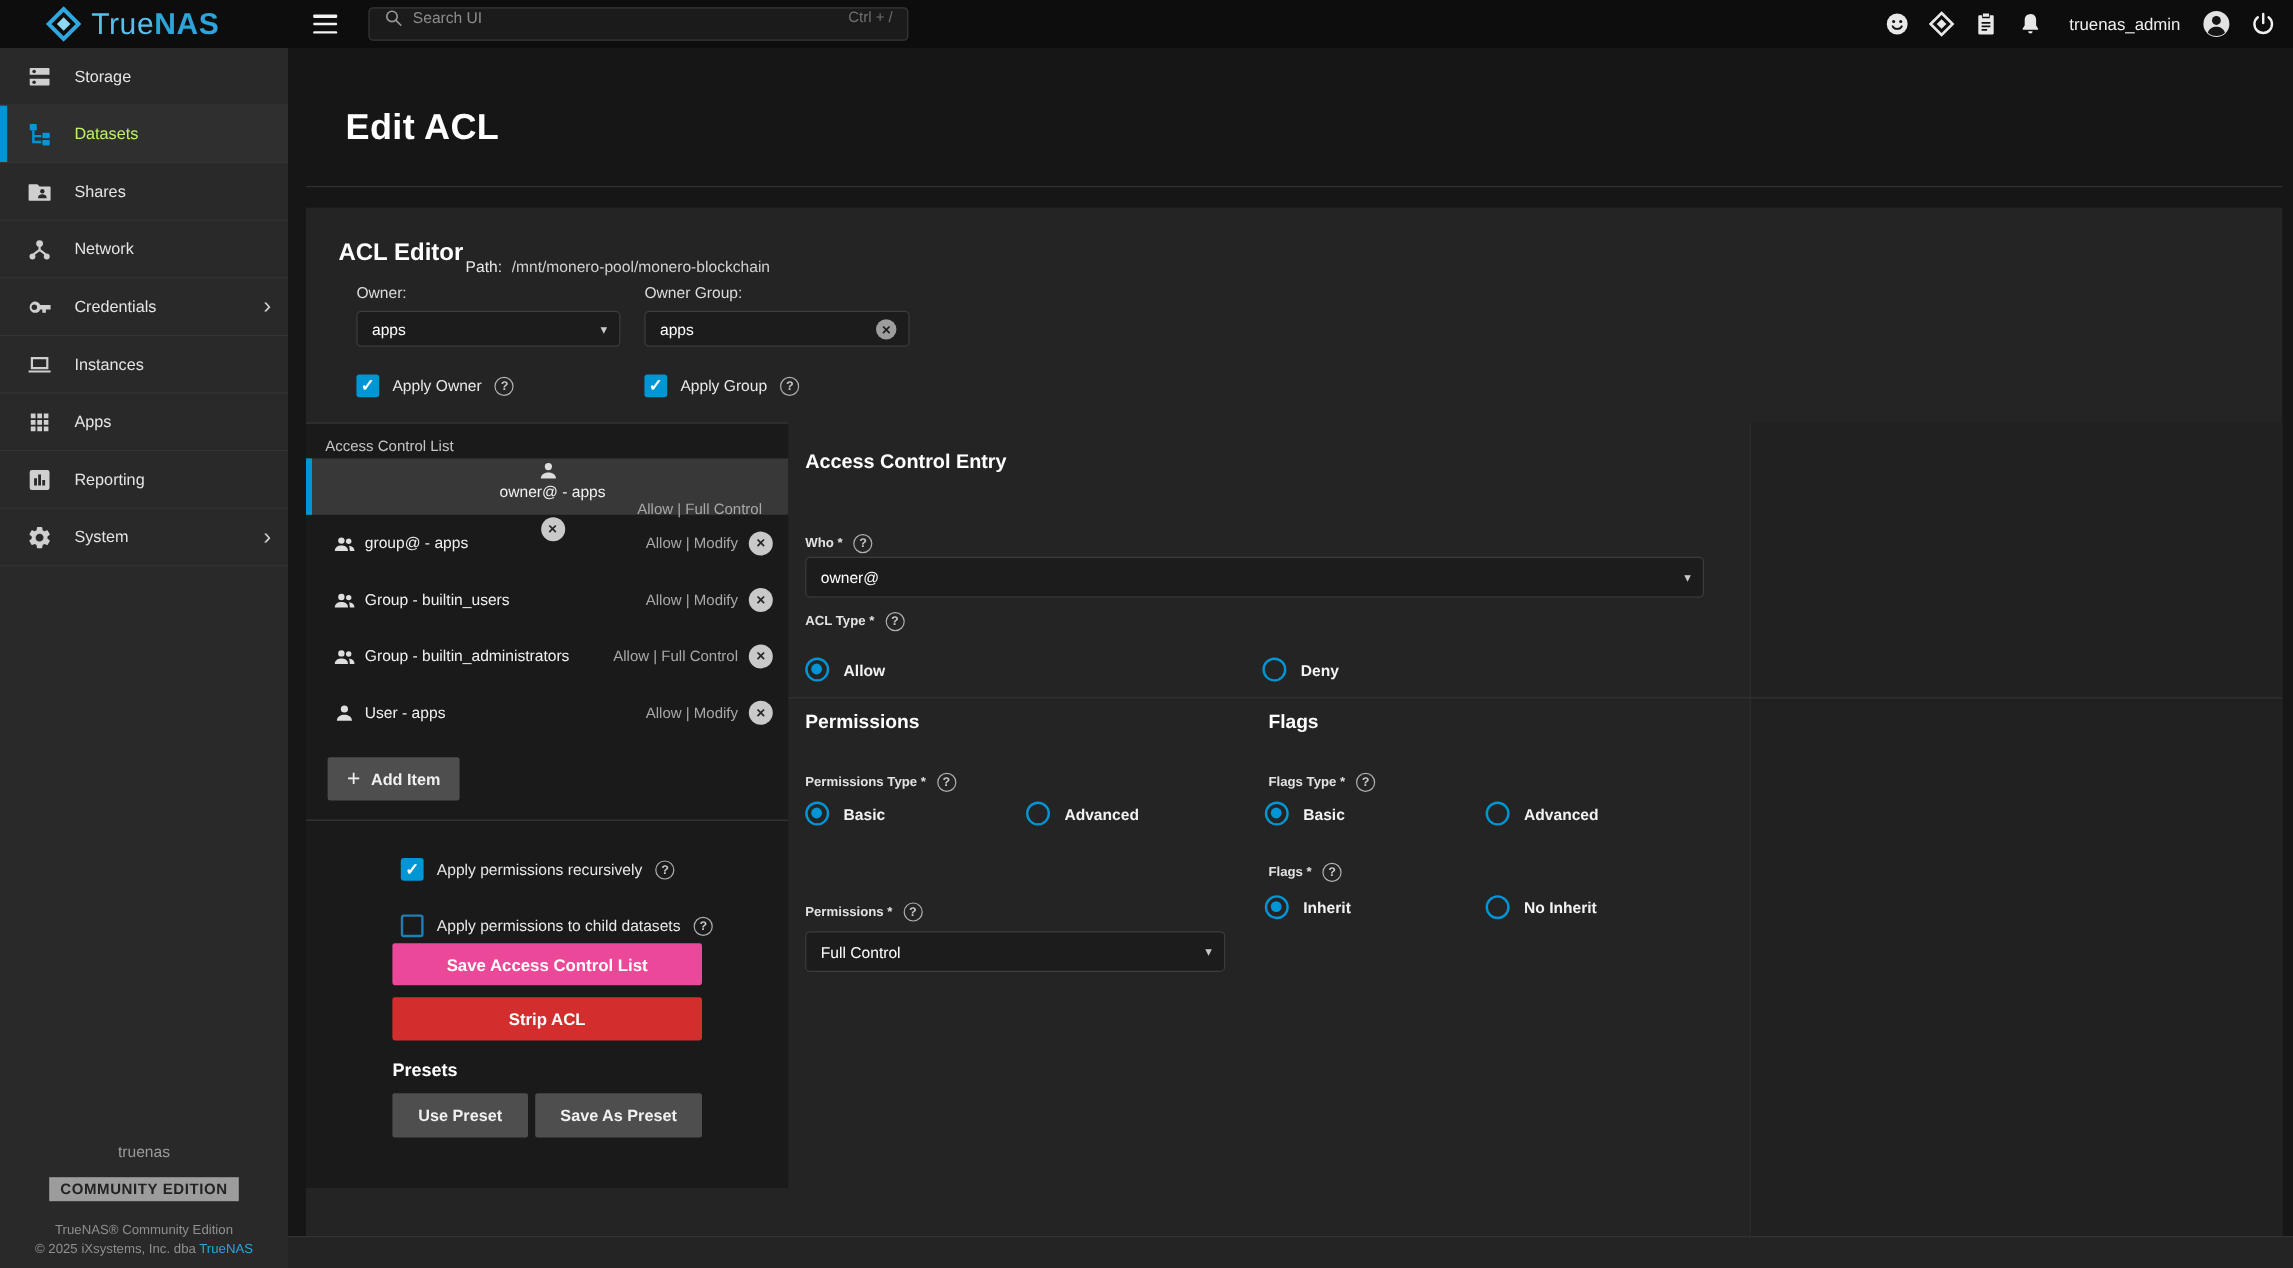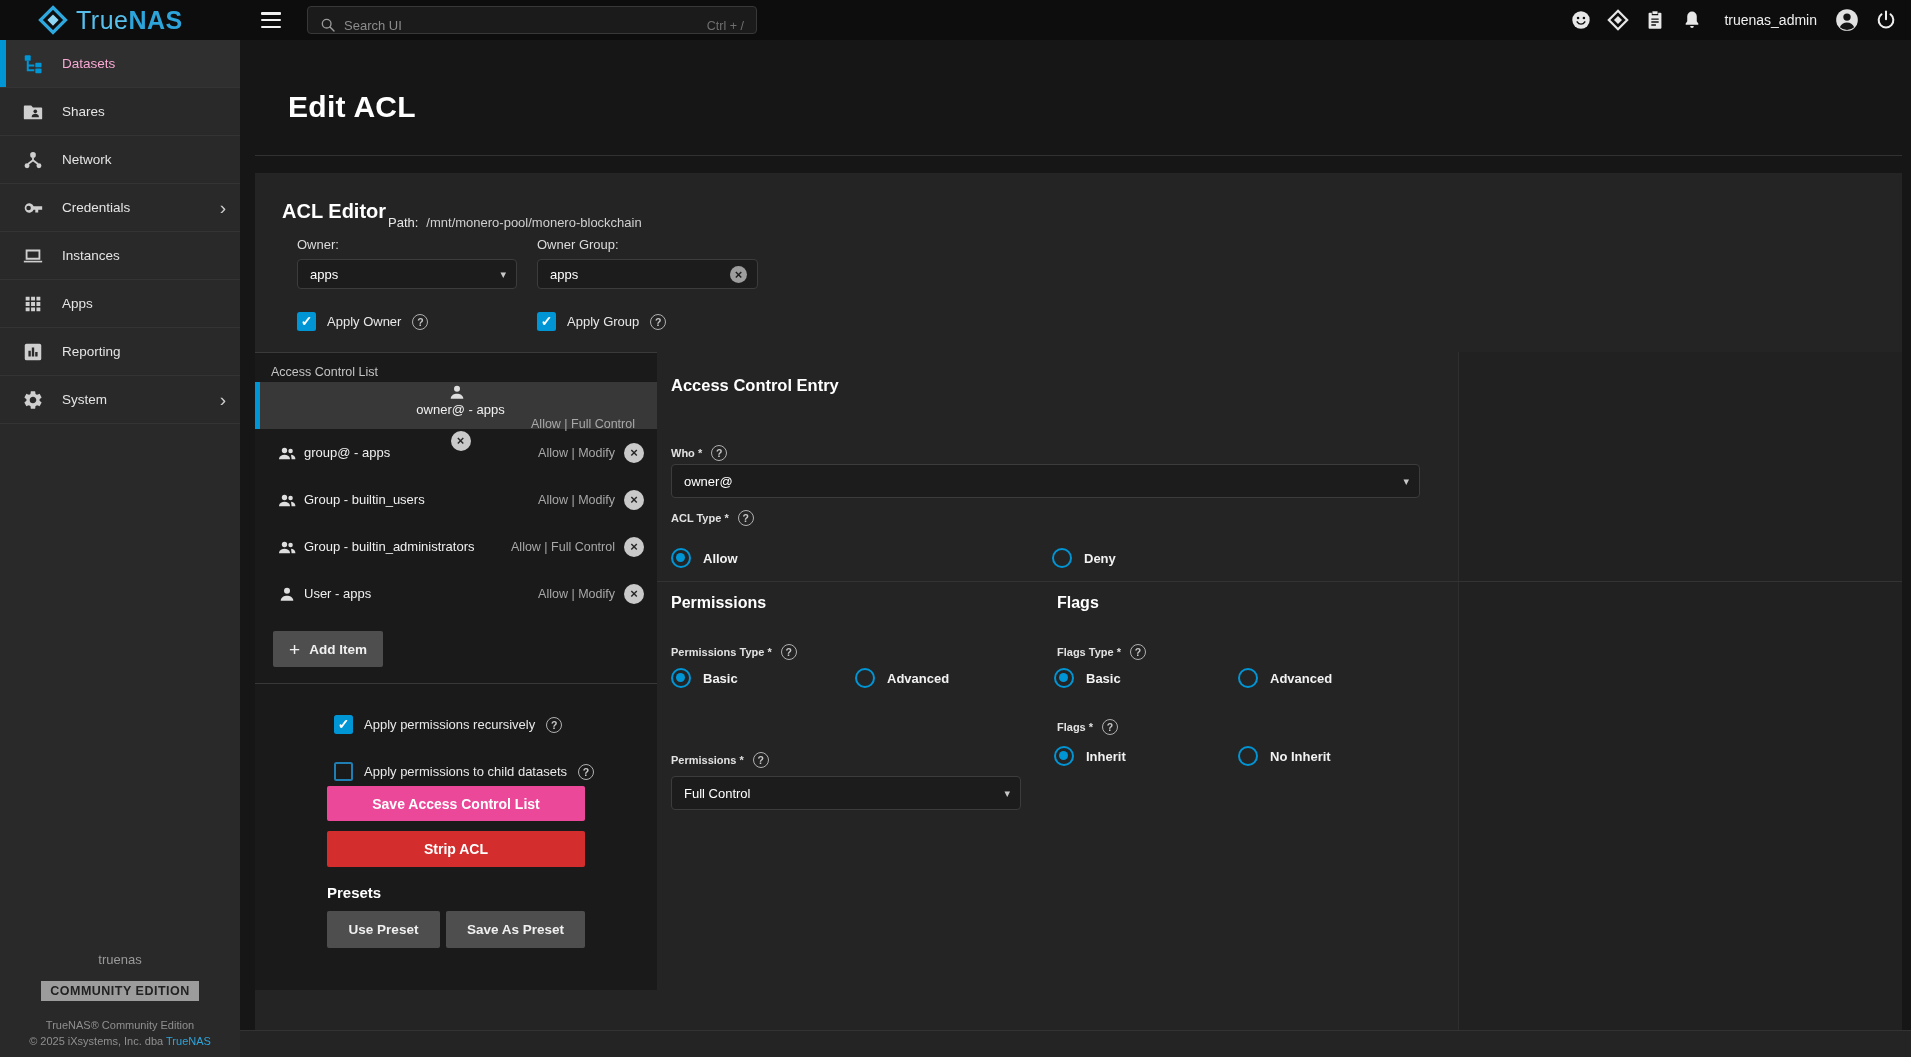--- a/index.html
+++ b/index.html
@@ -9,37 +9,37 @@
   .abs { position:absolute; }
 
   
   .topbar { position:absolute; left:0; top:0; width:1911px; height:40px; background:#0d0d0d; z-index:30; }
   .logo { position:absolute; left:38px; top:5px; display:flex; align-items:center; gap:8px; }
   .logo-text { font-size:25px; letter-spacing:.5px; }
   .logo-true { color:#56bfec; font-weight:400; }
   .logo-nas { color:#2da4da; font-weight:700; }
   .hamburger { position:absolute; left:261px; top:12px; width:20px; height:16px; display:flex; flex-direction:column; justify-content:space-between; cursor:pointer; }
   .hamburger i { display:block; height:2.5px; background:#f2f2f2; border-radius:1px; }
-  .search { position:absolute; left:307px; top:6px; width:450px; height:28px; background:#1b1b1b; border:1px solid #383838; border-radius:4px; display:flex; align-items:flex-end; padding:0 12px; gap:8px; }
+  .search { position:absolute; left:307px; top:6px; width:450px; height:28px; background:#1b1b1b; border:1px solid #383838; border-radius:4px; display:flex; align-items:flex-start; padding:0 12px; gap:8px; }
   .search input { flex:1; background:transparent; border:none; outline:none; color:#ddd; font-size:13px; font-family:inherit; }
   .search input::placeholder { color:#8c8c8c; }
   .search-hint { color:#6f6f6f; font-size:12.5px; white-space:nowrap; }
   .tb-right { position:absolute; right:14px; top:0; height:40px; display:flex; align-items:center; gap:15px; }
   .tb-icon { width:22px; height:22px; display:block; cursor:pointer; }
   .tb-user { color:#f0f0f0; font-size:14px; margin:0 2px 0 6px; cursor:pointer; }
 
   
   .sidebar { position:absolute; left:0; top:40px; width:240px; height:1017px; background:#292929; z-index:20; }
   .nav-item { position:relative; height:48px; display:flex; align-items:center; border-bottom:1px solid #343434; cursor:pointer; }
   .nav-icon { width:22px; height:22px; margin-left:22px; color:#cfcfcf; flex:none; }
   .nav-label { margin-left:18px; color:#e4e4e4; font-size:13.5px; }
   .nav-item.active { background:#2f2f2f; }
   .nav-item.active::before { content:""; position:absolute; left:0; top:0; width:6px; height:100%; background:#0095d5; }
   .nav-item.active .nav-icon { color:#0095d5; }
-  .nav-item.active .nav-label { color:#f9a8d4; }
+  .nav-item.active .nav-label { color:#bef264; }
   .nav-chevron { position:absolute; right:14px; color:#cfcfcf; font-size:19px; line-height:1; }
   .sb-footer { position:absolute; left:0; bottom:8px; width:240px; text-align:center; }
   .sb-host { color:#9a9a9a; font-size:13px; margin-bottom:14px; }
   .sb-badge { display:inline-block; background:#9c9c9c; color:#222; font-weight:700; font-size:12.5px; letter-spacing:.5px; padding:3px 9px; margin-bottom:16px; }
   .sb-line { color:#8f8f8f; font-size:11px; line-height:16px; }
   .sb-link { color:#2da4da; }
 
   
   .page-title { position:absolute; left:257px; top:90px; color:#fff; font-size:30px; font-weight:700; letter-spacing:.3px;margin-left:31px; }
   .header-rule { position:absolute; left:255px; top:155px; width:1647px; height:1px; background:#313131; }
@@ -148,20 +148,28 @@
         <path d="M5.4 18.7c1-3.1 3.7-4.5 6.6-4.5s5.6 1.4 6.6 4.5a10 10 0 0 1-13.2 0z" fill="#151515"></path>
       </svg>
       <svg class="tb-icon" viewBox="0 0 24 24">
         <path d="M12 2.8v8.4" stroke="#f0f0f0" stroke-width="2.2" stroke-linecap="round"></path>
         <path d="M7.1 5.8a8 8 0 1 0 9.8 0" fill="none" stroke="#f0f0f0" stroke-width="2.2" stroke-linecap="round"></path>
       </svg>
     </div>
   </div>
 
   <div class="sidebar">
+    <div class="nav-item">
+      <svg class="nav-icon" viewBox="0 0 24 24" fill="currentColor">
+          <path d="M4 4h16c.6 0 1 .4 1 1v5.2H3V5c0-.6.4-1 1-1zM3 13.8h18V19c0 .6-.4 1-1 1H4c-.6 0-1-.4-1-1z"></path>
+          <circle cx="7" cy="7.1" r="1.6" fill="#292929"></circle>
+          <circle cx="7" cy="16.9" r="1.6" fill="#292929"></circle>
+        </svg>
+      <span class="nav-label">Storage</span>
+    </div>
     <div class="nav-item active">
       <svg class="nav-icon" viewBox="0 0 24 24" fill="currentColor">
           <rect x="3" y="2.5" width="6.5" height="6" rx="1"></rect>
           <path d="M5.2 8.5h2.2v4h6v2.2h-6v3.1h6V20H5.2z"></path>
           <rect x="14.5" y="10.6" width="6.8" height="5" rx="1"></rect>
           <rect x="14.5" y="17" width="6.8" height="5" rx="1"></rect>
         </svg>
       <span class="nav-label">Datasets</span>
     </div>
     <div class="nav-item">

